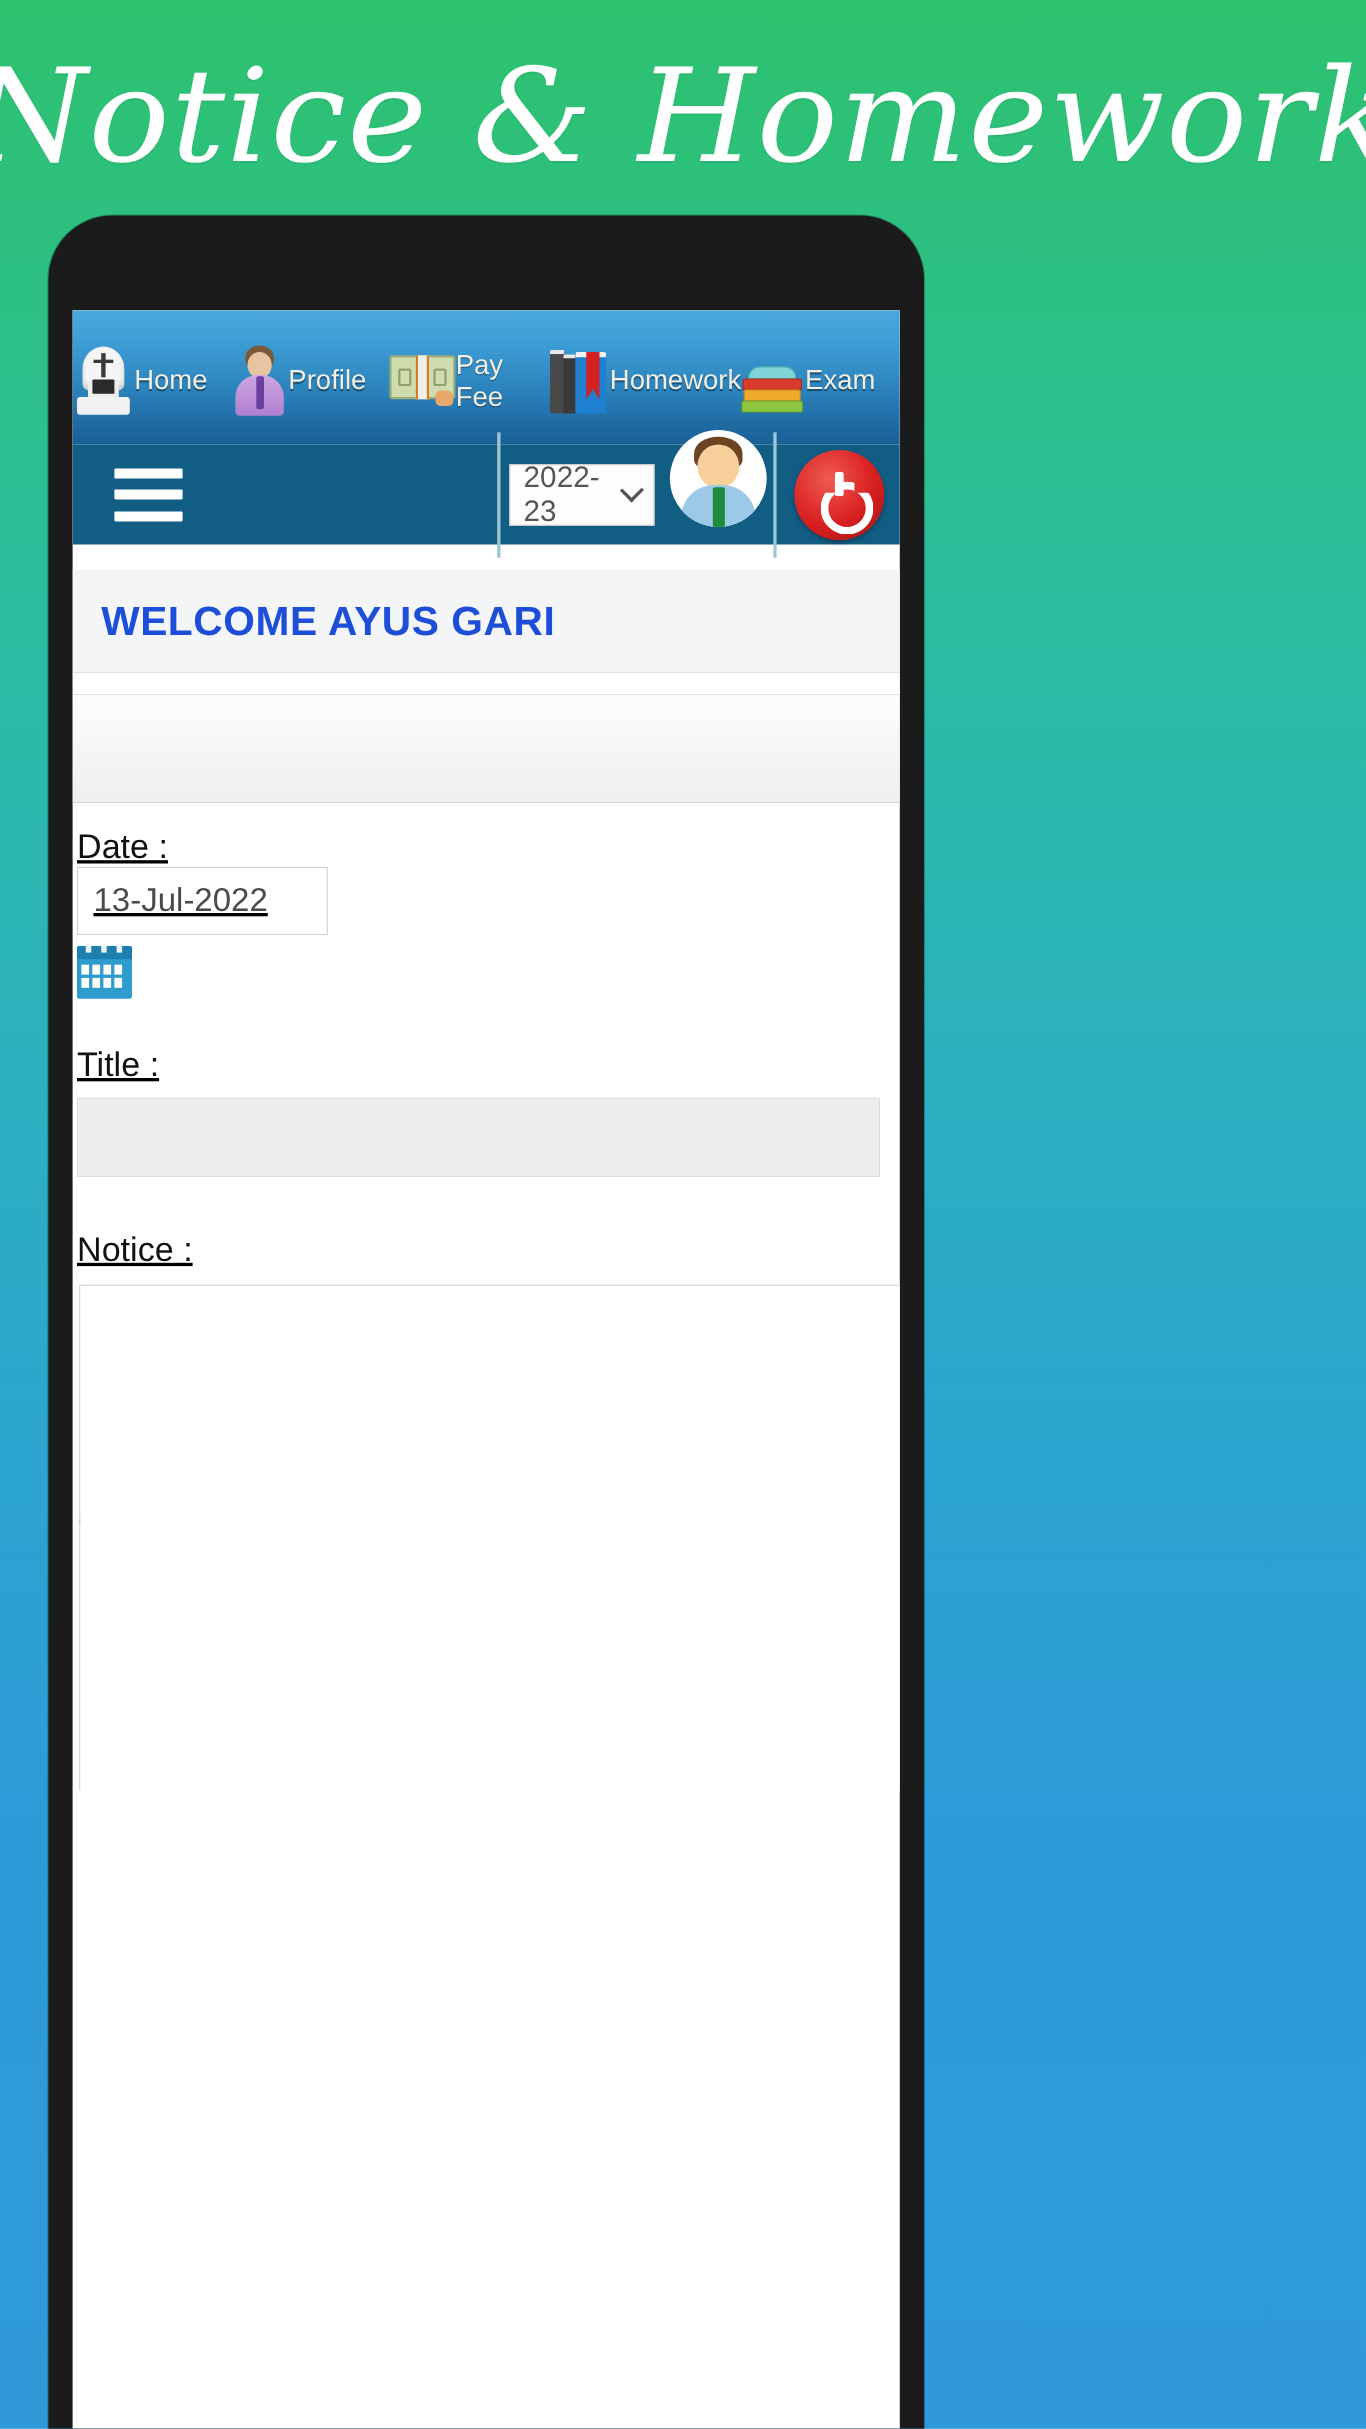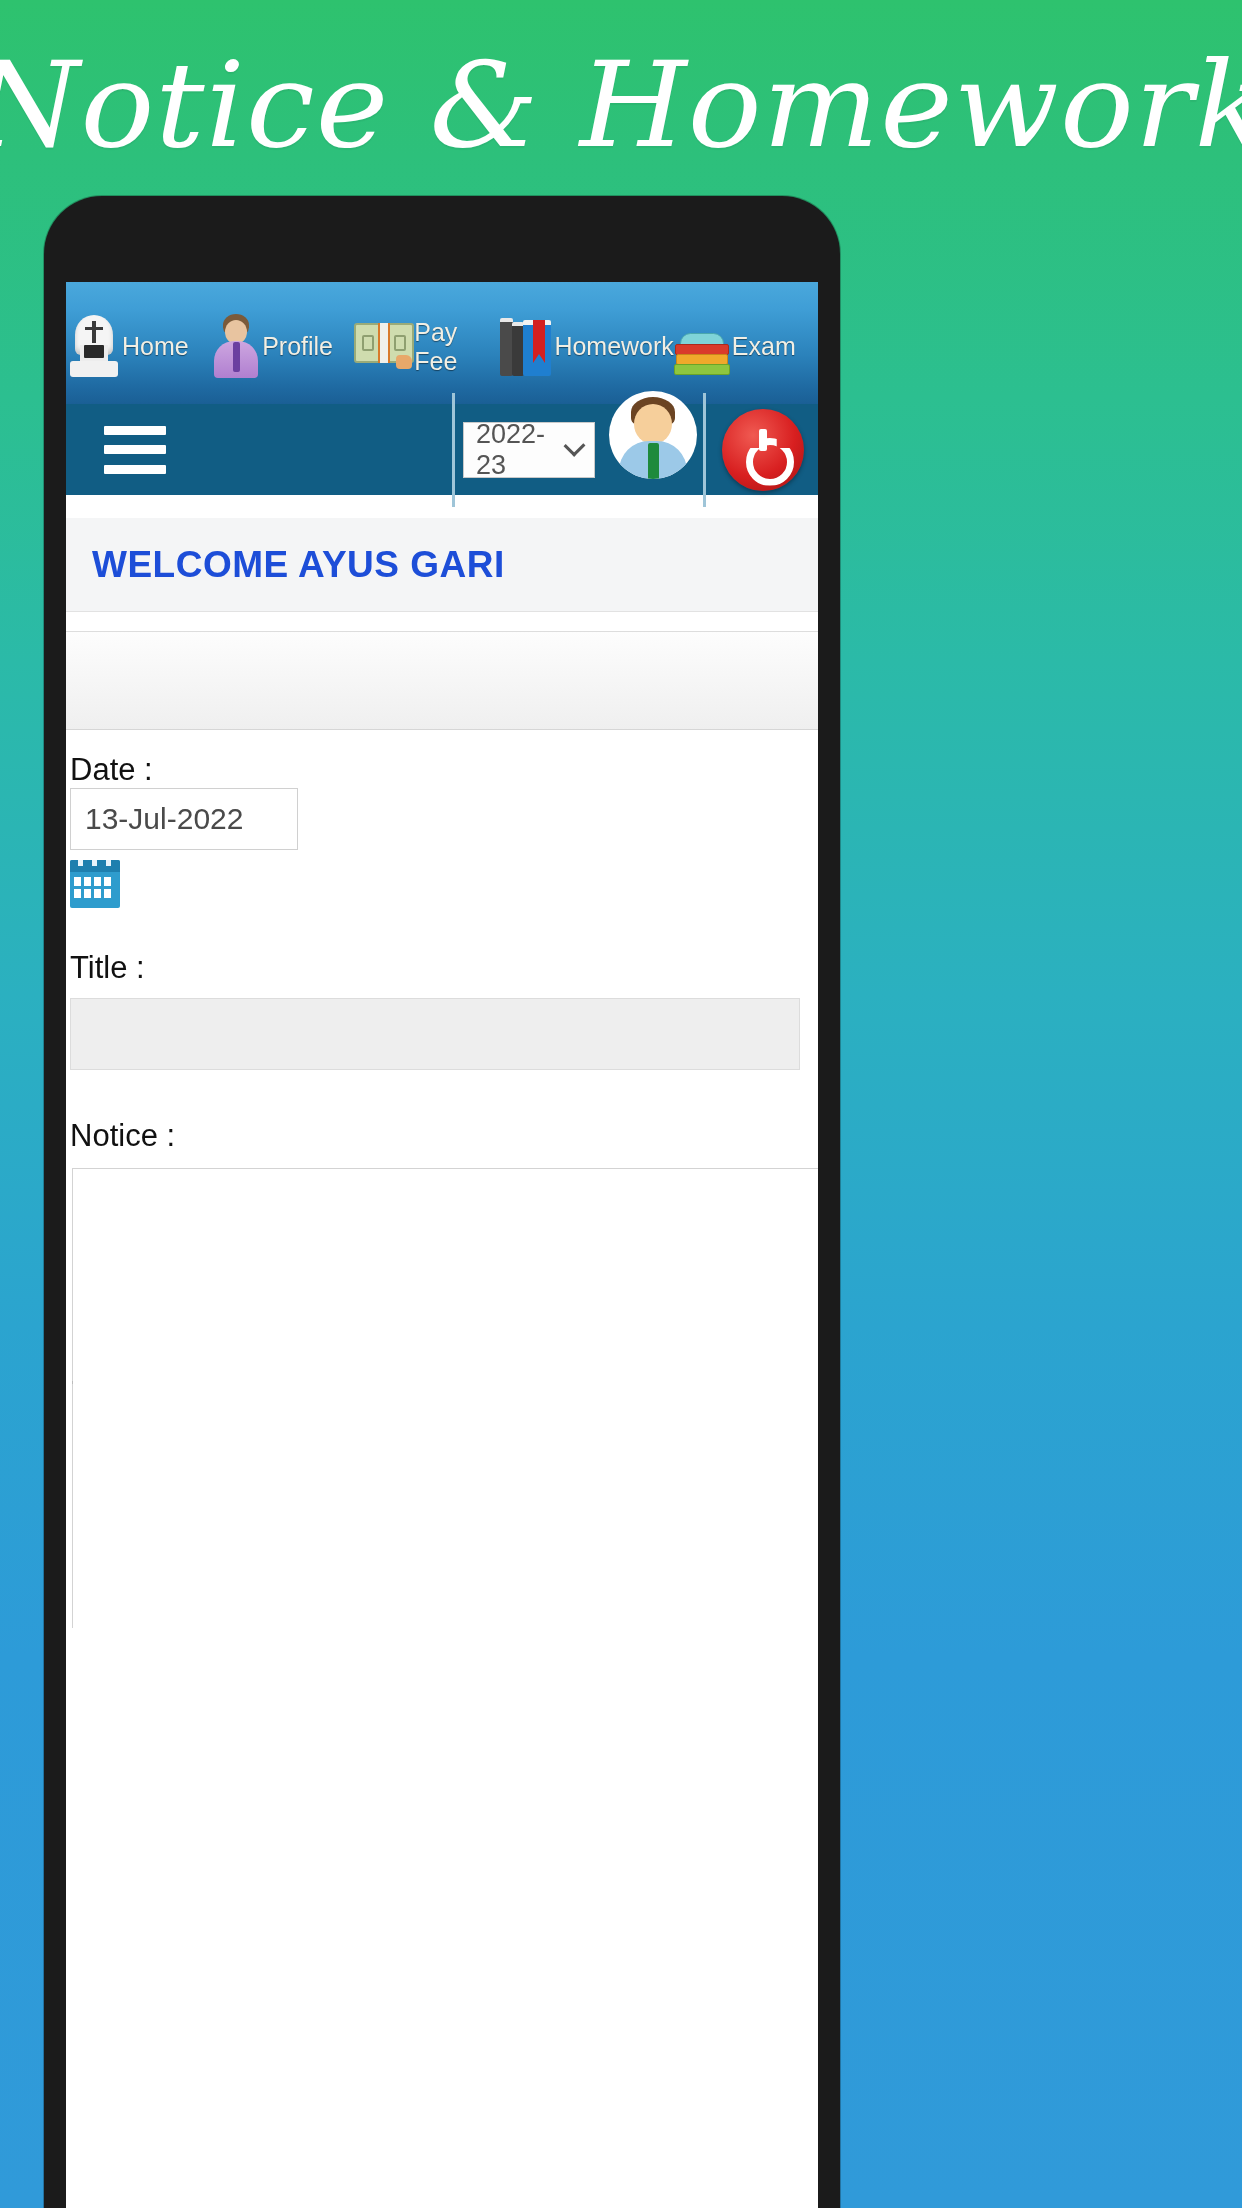--- a/index.html
+++ b/index.html
@@ -228,21 +228,21 @@
 
   
   .strip-white{ position:absolute; left:0; top:330px; width:752px; height:20px; background:#fff;
     border-bottom:1px solid #dddddd; }
   .strip-grey{ position:absolute; left:0; top:350px; width:752px; height:98px;
     background:linear-gradient(180deg,#fdfdfd 0%,#efefef 100%);
     border-bottom:1px solid #d6d6d6; }
 
   
   .form{ position:absolute; left:0; top:456px; width:752px; }
-  .field{ padding:0 0 0 0; }
+  .field{ padding:0 0 0 0;text-decoration:underline; }
   .flabel{
     font-size:31px; color:#111; margin-left:4px;
     font-family:"Liberation Sans", sans-serif;
   }
   .date-row{ margin-top:14px; }
   .date-input{
     width:228px; height:62px; background:#ffffff; border:1px solid #d0d0d0;
     display:flex; align-items:center; padding-left:14px;
     font-size:30px; color:#4a4a4a; margin-left:4px;
   }

